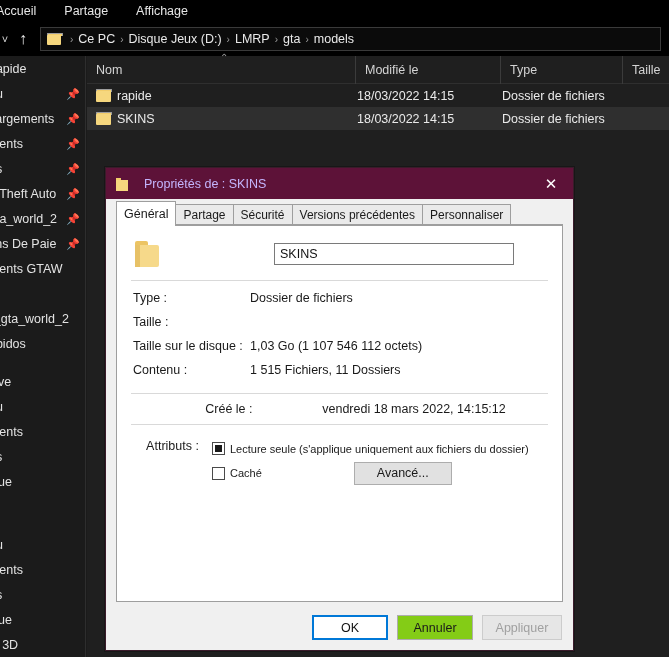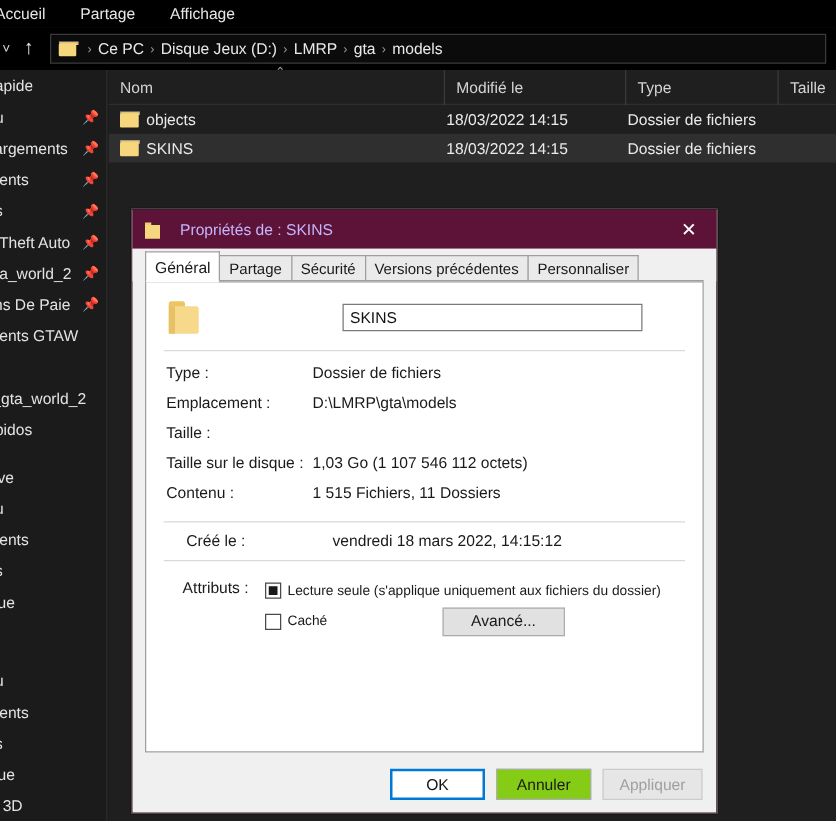--- a/index.html
+++ b/index.html
@@ -207,21 +207,21 @@
     height: 1px; background: #d9d9d9; margin: 0 14px;
   }
   .info-list { padding: 10px 0 6px 0; }
   .info-row {
     display: flex; align-items: baseline; height: 24px; padding-left: 16px;
   }
   .info-label {
     width: 117px; font-size: 12.5px; color: #1a1a1a; flex: 0 0 auto;
   }
   .info-value { font-size: 12.5px; color: #1a1a1a; }
-  .created-row { padding-left: 32px; height: 30px; display: flex; align-items: center; }
+  .created-row { padding-left: 32px; height: 30px; display: flex; align-items: center; justify-content: center; }
   .created-label { width: 117px; font-size: 12.5px; color: #1a1a1a; }
   .created-value { font-size: 12.5px; color: #1a1a1a; }
 
   .attr-block { padding: 12px 0 0 16px; display: flex; text-align: center; }
   .attr-label { width: 79px; font-size: 12.5px; color: #1a1a1a; padding-top: 2px; }
   .attr-right { flex: 1; }
   .chk-row { display: flex; align-items: center; height: 23px; }
   .chk {
     width: 13px; height: 13px; border: 1px solid #4a4a4a;
     background: #ffffff; position: relative; flex: 0 0 auto;
@@ -381,21 +381,21 @@
         <div class="col-header" style="left:535px;width:47px">
           <span>Taille</span>
         </div>
       </div>
       <div id="filerows">
           <div class="row">
             <span class="row-icon">
               <span class="tab"></span>
               <span class="body"></span>
             </span>
-            <span class="cell name">objects</span>
+            <span class="cell name">rapide</span>
             <span class="cell modified">18/03/2022 14:15</span>
             <span class="cell type">Dossier de fichiers</span>
           </div>
           <div class="row selected">
             <span class="row-icon">
               <span class="tab"></span>
               <span class="body"></span>
             </span>
             <span class="cell name">SKINS</span>
             <span class="cell modified">18/03/2022 14:15</span>
@@ -436,24 +436,20 @@
       </div>
 
       <div class="sep"></div>
 
       <div class="info-list">
         <div class="info-row">
           <span class="info-label">Type :</span>
           <span class="info-value">Dossier de fichiers</span>
         </div>
         <div class="info-row">
-          <span class="info-label">Emplacement :</span>
-          <span class="info-value">D:\LMRP\gta\models</span>
-        </div>
-        <div class="info-row">
           <span class="info-label">Taille :</span>
         </div>
         <div class="info-row">
           <span class="info-label">Taille sur le disque :</span>
           <span class="info-value">1,03 Go (1 107 546 112 octets)</span>
         </div>
         <div class="info-row">
           <span class="info-label">Contenu :</span>
           <span class="info-value">1 515 Fichiers, 11 Dossiers</span>
         </div>

